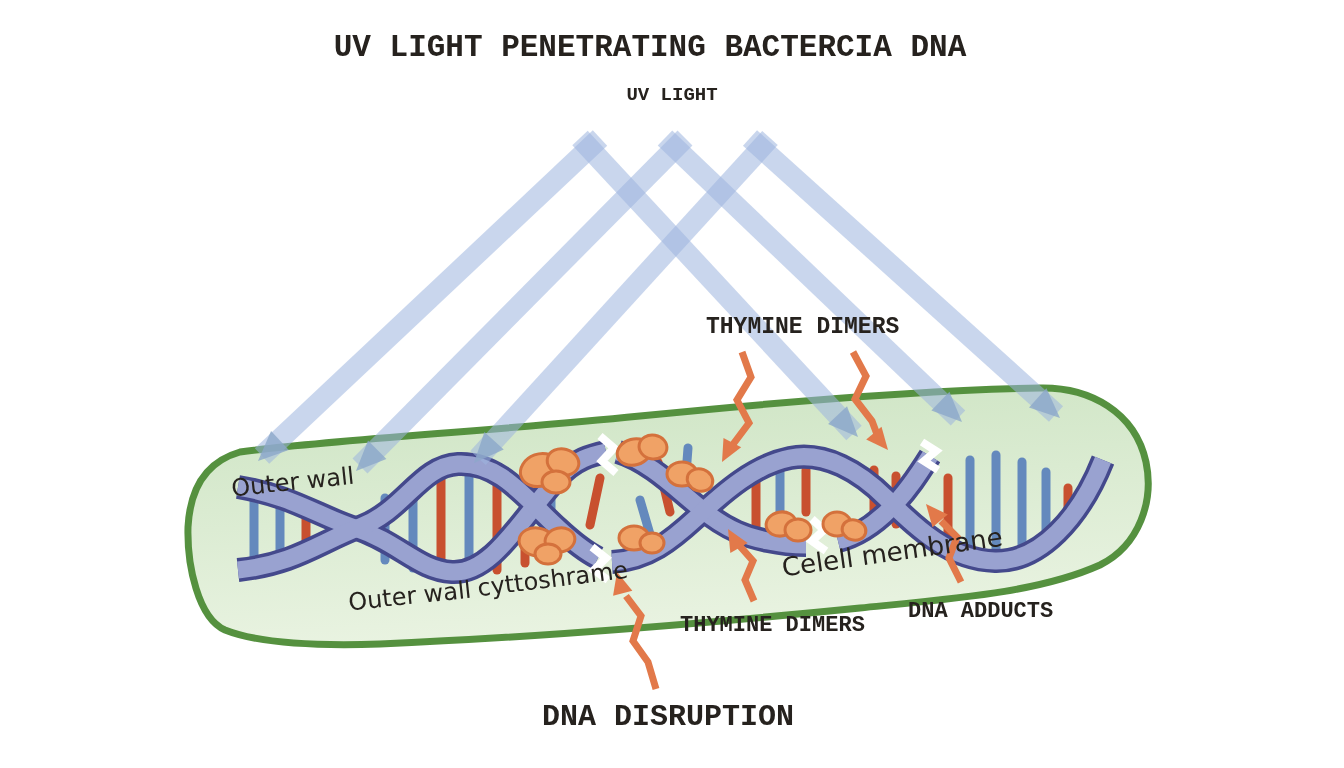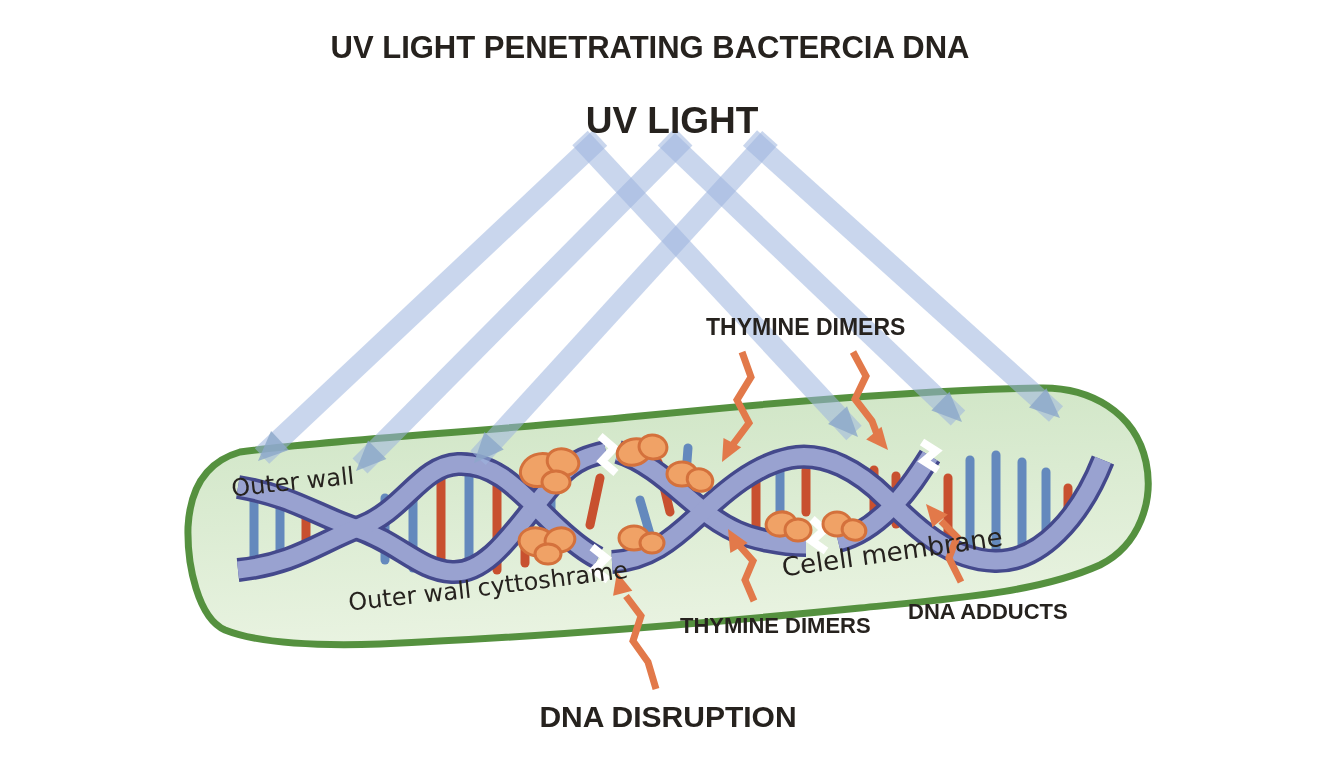--- a/index.html
+++ b/index.html
@@ -1,24 +1,24 @@
 <!DOCTYPE html>
 <html style="--text-dark: #26221e; --uv-beam: #9db4de; --uv-beam-arrowhead: #8ca7c9; --capsule-border: #55913f; --capsule-fill-top: #cde4c3; --capsule-fill-bottom: #e9f3e1; --dna-strand-fill: #99a2d0; --dna-strand-outline: #44498c; --rung-blue: #6489bd; --rung-red: #c8502f; --dimer-fill: #f0a266; --dimer-outline: #d4713c; --zigzag-arrow: #e2794a;"><head>
 <meta charset="utf-8">
 <style>
   html,body{margin:0;padding:0;background:#fff;}
   #stage{position:relative;width:1344px;height:768px;background:#ffffff;overflow:hidden;
          font-family:"Liberation Sans",sans-serif;}
   #art{position:absolute;left:0;top:0;width:1344px;height:768px;}
 
-  .lbl{position:absolute;color:var(--text-dark,#26221e);white-space:nowrap;user-select:none;}
+  .lbl{position:absolute;color:var(--text-dark,#26221e);white-space:nowrap;user-select:none;font-family:Liberation Mono, monospace;}
   .lbl-title{left:300px;top:30px;width:700px;text-align:center;
              font-size:31px;font-weight:bold;letter-spacing:0px;}
-  .lbl-subtitle{left:472px;top:100px;width:400px;text-align:center;
-                font-size:37px;font-weight:bold;}
+  .lbl-subtitle{left:472px;top:84px;width:400px;text-align:center;
+                font-size:19px;font-weight:bold;}
   .lbl-caps{font-weight:bold;font-size:22px;}
   .lbl-hand{font-family:"DejaVu Sans",sans-serif;font-size:24px;font-weight:500;}
 
   .lbl-thymine-top{left:706px;top:314px;font-size:23px;}
   .lbl-outer-wall-left{left:231px;top:468px;transform:rotate(-6deg);}
   .lbl-outer-wall-bottom{left:348px;top:582px;transform:rotate(-6deg);}
   .lbl-cytoplasm{left:477px;top:565px;transform:rotate(-7deg);}
   .lbl-cell-membrane{left:781px;top:537px;transform:rotate(-8deg);font-size:26px;}
   .lbl-thymine-bottom{left:680px;top:613px;}
   .lbl-dna-adducts{left:908px;top:599px;}

